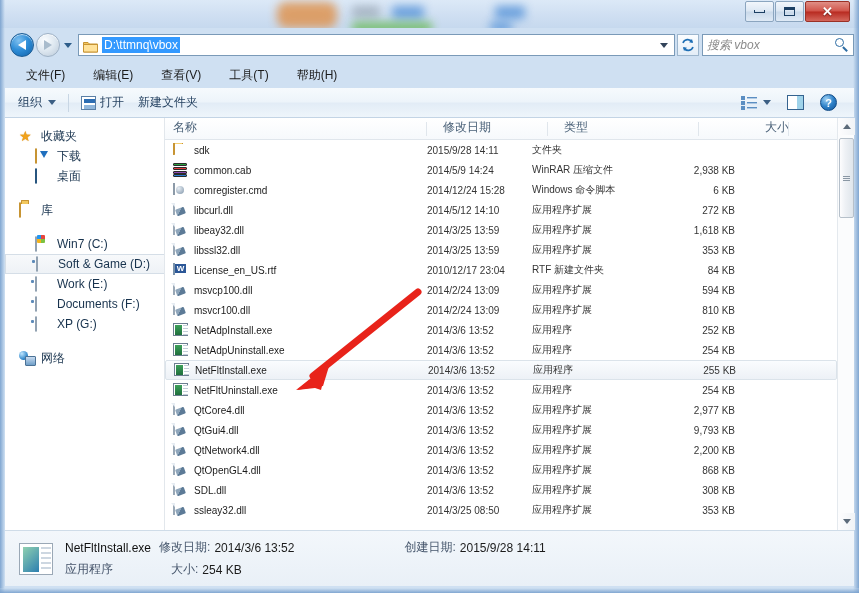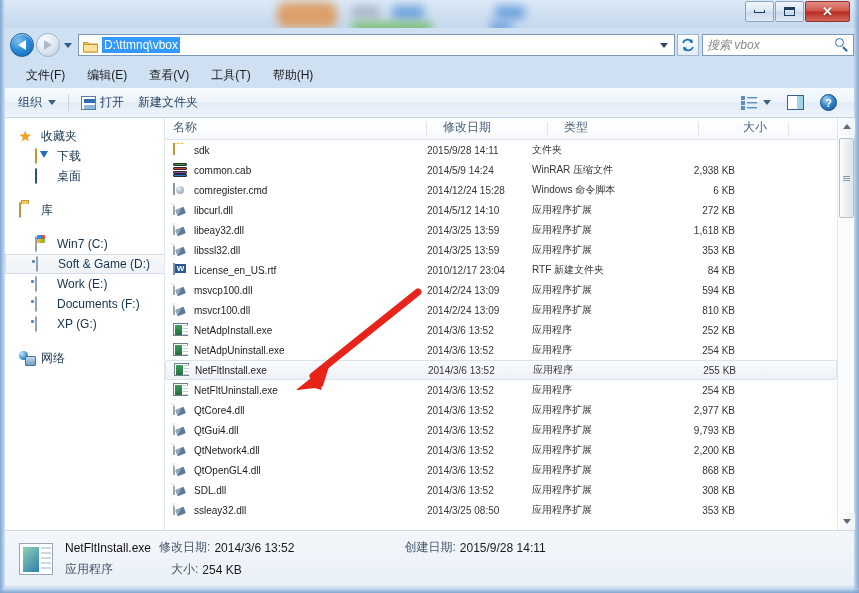--- a/index.html
+++ b/index.html
@@ -92,21 +92,21 @@
     display: flex; align-items: center; padding: 0 4px;
   }
   #searchtext { flex:1; font-size: 12px; color: #8a8a8a; font-style: italic; }
   #search-icon { width: 14px; height: 14px; position: relative; flex:none; }
   #search-icon .ring { position:absolute; left:0; top:0; width:9px;height:9px;border:1.6px solid #2e6da4;border-radius:50%; }
   #search-icon .hdl { position:absolute; left:8px; top:8px; width:6px;height:1.8px;background:#2e6da4; transform: rotate(45deg); transform-origin: left center;}
 
   
   #menubar {
     position: absolute; left: 5px; top: 63px; width: 849px; height: 24px;
-    display: flex; align-items: center; padding-left: 12px; gap: 4px;
+    display: flex; align-items: center; padding-left: 12px; gap: 10px;
   }
   .menuitem { font-size: 12px; color: #1b1b1b; padding: 3px 9px; cursor: default; }
 
   
   #toolbar {
     position: absolute; left: 5px; top: 88px; width: 849px; height: 30px;
     background: linear-gradient(to bottom, #f6fafd 0%, #edf4fa 48%, #e2ecf6 52%, #eef5fb 100%);
     border-bottom: 1px solid #c3d4e5;
     display: flex; align-items: center; padding: 0 6px;
   }
@@ -161,21 +161,21 @@
 
   
   #filelist { flex: 1; height: 100%; position: relative; overflow: hidden; background: #fff; }
   #headerrow { display: flex; height: 22px; align-items: flex-end;
     background: linear-gradient(to bottom,#ffffff,#f6f9fc); border-bottom: 1px solid #e0e6ec; gap: 16px; }
   .hcell { font-size: 12px; color: #4a6178; padding-bottom: 3px; cursor: default; position: relative; }
   .hcell::after { content:''; position:absolute; right:0; top:3px; height:14px; width:1px; background:#e0e6ec; }
   .c-name { width: 262px; padding-left: 8px; }
   .c-date { width: 105px; }
   .c-type { width: 135px; }
-  .c-size { width: 74px; text-align: center; padding-left: 6px;}
+  .c-size { width: 74px; text-align: right; padding-left: 6px;}
   .row { display: flex; height: 20px; align-items: center; font-size: 10px; color: #1b1b1b; cursor: default; }
   .row.hover { background: linear-gradient(to bottom,#fafcfe,#edf1f6); border:1px solid #dbe3ea; border-radius:2px; }
   .cell-name { width: 262px; padding-left: 8px; display: flex; align-items: center; gap: 6px; overflow: hidden; white-space: nowrap;}
   .cell-date { width: 105px; color: #353535; }
   .cell-type { width: 135px; color: #353535; }
   .cell-size { width: 74px; text-align: right; color: #353535; padding-right: 6px;}
   .fic { width: 15px; height: 15px; flex: none; position: relative; }
   
   .fi-folder { width:15px;height:12px;background:linear-gradient(to bottom,#ffe8a8,#f0bc4a); border:1px solid #c79433; border-radius:1px 2px 1px 1px; position:relative;}
   .fi-folder::before{content:'';position:absolute;left:0;top:-3px;width:7px;height:3px;background:#f6cf72;border:1px solid #c79433;border-bottom:none;border-radius:1px 1px 0 0;}

